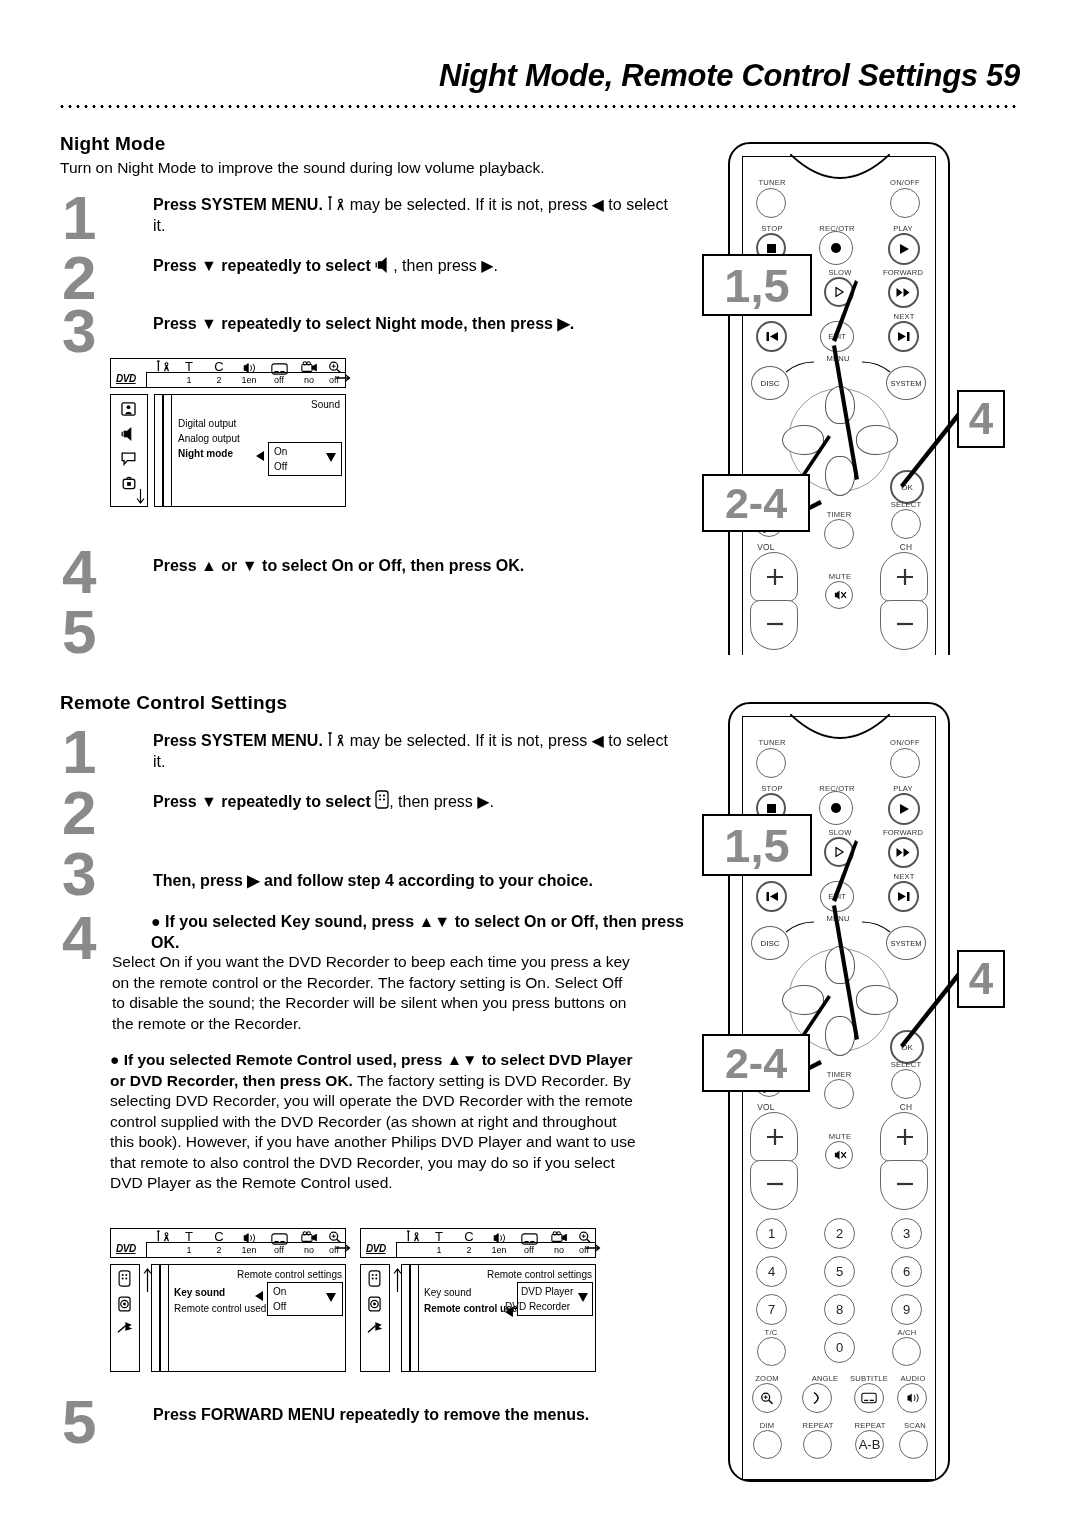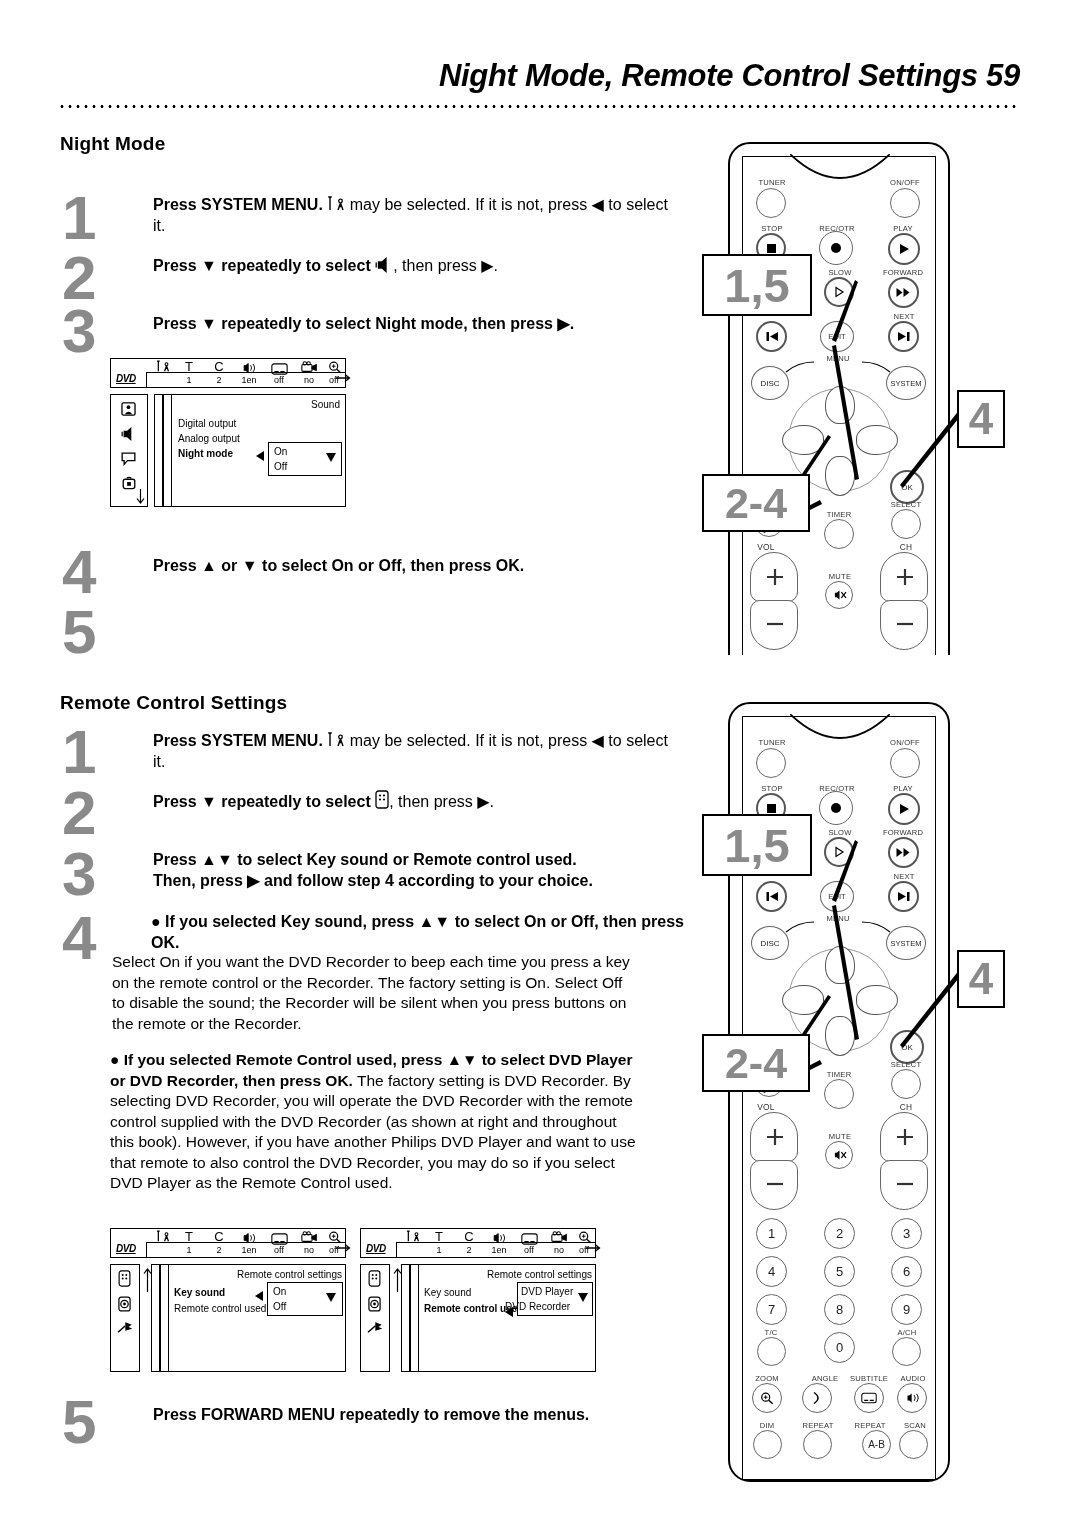--- a/index.html
+++ b/index.html
@@ -102,20 +102,21 @@
 </style>
 </head>
 <body>
 
 <div class="page">
 
   <div class="hdr-title">Night Mode, Remote Control Settings 59</div>
   <div class="dotrule"></div>
 
   <div class="sec-h" style="left:60px;top:133px;">Night Mode</div>
+  <div class="p-intro" style="left:60px;top:158px;width:600px;">Turn on Night Mode to improve the sound during low volume playback.</div>
 
   <div class="stepnum" style="left:62px;top:192px;">1</div>
   <div class="steptxt" style="left:112px;top:194px;width:520px;">
     <span class="b">Press SYSTEM MENU.</span>
     <span class="ig">
       <svg width="18" height="16" viewBox="0 0 18 16">
         <path d="M3 1 L3 7 M1.2 1 L4.8 1 M3 7 L3 14" stroke="#000" stroke-width="1.4" fill="none"></path>
         <path d="M11 14 L13.5 7 M13.5 7 L16 14 M12.2 10.5 L14.8 10.5" stroke="#000" stroke-width="1.4" fill="none"></path>
         <circle cx="13.5" cy="5" r="1.8" stroke="#000" stroke-width="1.3" fill="none"></circle>
       </svg>
@@ -273,21 +274,20 @@
         <rect x="1" y="1" width="12" height="17" rx="2.5" stroke="#000" stroke-width="1.3" fill="none"></rect>
         <circle cx="5" cy="5.5" r="1.1" fill="#000"></circle>
           <circle cx="9" cy="5.5" r="1.1" fill="#000"></circle>
         <circle cx="5" cy="9.5" r="1.1" fill="#000"></circle>
           <circle cx="9" cy="9.5" r="1.1" fill="#000"></circle>
       </svg>
     </span><span>, then press ▶.</span>
   </div>
 
   <div class="stepnum" style="left:62px;top:848px;">3</div>
-  <div class="steptxt b" style="left:112px;top:849px;width:540px;">Press ▲▼ to select Key sound or Remote control used.</div>
   <div class="steptxt b" style="left:112px;top:870px;width:540px;">Then, press ▶ and follow step 4 according to your choice.</div>
 
   <div class="stepnum" style="left:62px;top:912px;">4</div>
   <div class="steptxt b" style="left:110px;top:911px;width:540px;">● If you selected Key sound, press ▲▼ to select On or Off, then press OK.</div>
   <div class="note" style="left:112px;top:952px;width:522px;">Select On if you want the DVD Recorder to beep each time you press a key on the remote control or the Recorder. The factory setting is On. Select Off to disable the sound; the Recorder will be silent when you press buttons on the remote or the Recorder.</div>
   <div class="note" style="left:110px;top:1050px;width:530px;">
     <span class="b">● If you selected Remote Control used, press ▲▼ to select DVD Player or DVD Recorder, then press OK.</span><span> The factory setting is DVD Recorder. By selecting DVD Recorder, you will operate the DVD Recorder with the remote control supplied with the DVD Recorder (as shown at right and throughout this book). However, if you have another Philips DVD Player and want to use that remote to also control the DVD Recorder, you may do so if you select DVD Player as the Remote Control used.</span>
   </div>
 
   <div class="osd" style="left:110px;top:1228px;width:245px;height:150px;">
@@ -807,21 +807,21 @@
             <path d="M5 4 L8 1.5 L8 12.5 L5 10 L3 10 L3 4 Z" fill="#000"></path>
             <path d="M11 3.5 q2.5 3.5 0 7 M13.8 2 q4 5 0 10" stroke="#000" stroke-width="1.1" fill="none"></path>
           </svg>
       </div>
 
       <div class="lbl" style="left:50px;top:721px;width:34px;">DIM</div>
       <div class="btn thin" style="left:53px;top:730px;width:29px;height:29px;"></div>
       <div class="lbl" style="left:96px;top:721px;width:44px;">REPEAT</div>
       <div class="btn thin" style="left:103px;top:730px;width:29px;height:29px;"></div>
       <div class="lbl" style="left:148px;top:721px;width:44px;">REPEAT</div>
-      <div class="btn thin" style="left:162px;top:730px;width:29px;height:29px;font-size:10px;">
+      <div class="btn thin" style="left:155px;top:730px;width:29px;height:29px;font-size:13px;">
         <span>A-B</span>
       </div>
       <div class="lbl" style="left:196px;top:721px;width:38px;">SCAN</div>
       <div class="btn thin" style="left:199px;top:730px;width:29px;height:29px;"></div>
     </div>
   </div>
 
   <svg class="leader" style="left:700px;top:700px;" width="340" height="520">
     <path d="M132 200 L155 140 L158 142 L136 202 Z" fill="#000"></path>
     <path d="M155 340 L132 206 L136 205 L159 339 Z" fill="#000"></path>

